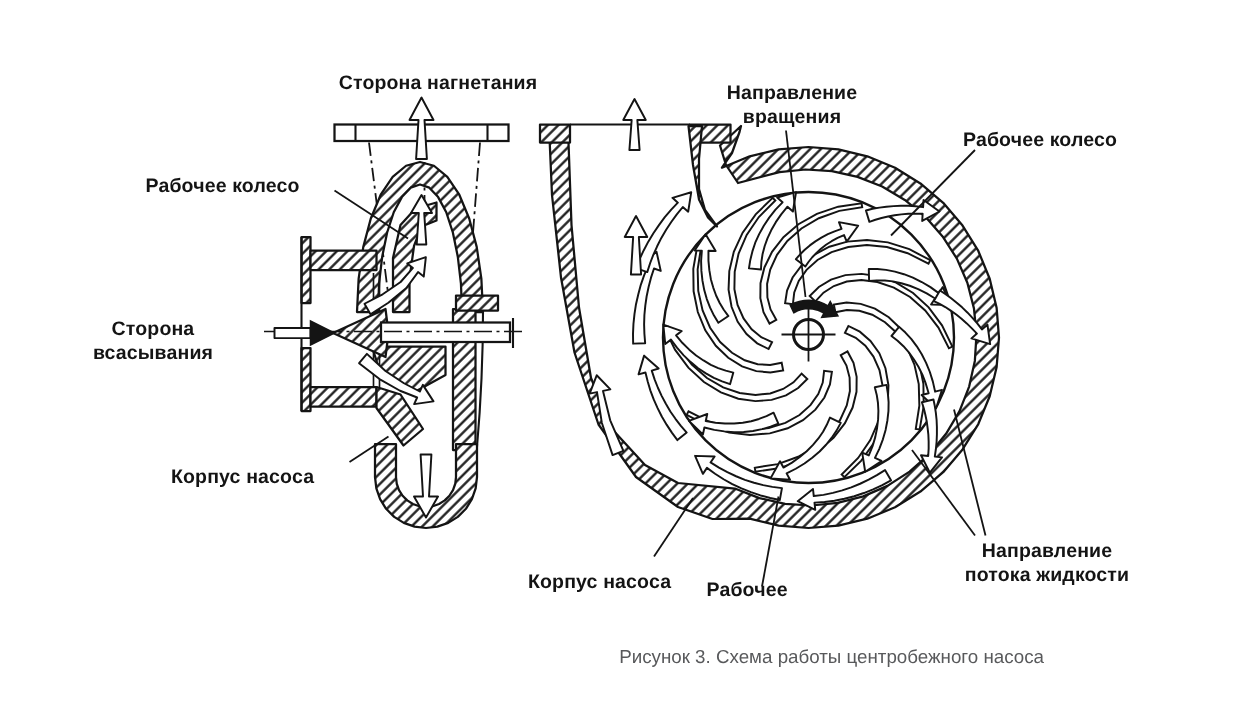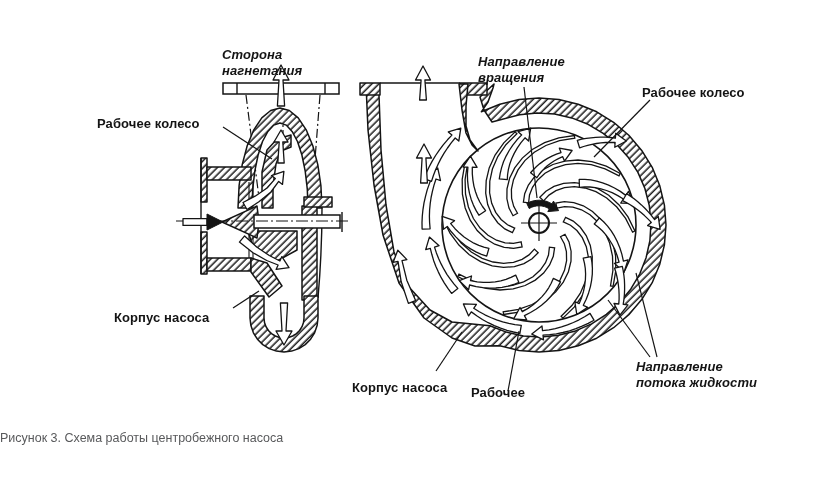--- a/index.html
+++ b/index.html
@@ -9,23 +9,23 @@
   }
   #stage{position:absolute;left:0;top:0;width:840px;height:477px;}
   svg{position:absolute;left:0;top:0;}
   .lbl{
     position:absolute;
     font:bold 13px/15.5px "Liberation Sans",sans-serif;
     color:#141414;
     white-space:pre-line;
     letter-spacing:.1px;
   }
-  .lbl.center{text-align:left;font-style:italic;}
+  .lbl.center{text-align:center;}
   #figure-caption{
-    position:absolute;left:0;top:430px;width:696px;text-align:left;
+    position:absolute;left:0;top:430px;width:696px;text-align:right;
     font:12.5px/16px "Liberation Sans",sans-serif;
   }
 </style>
 </head>
 <body>
 
 <div id="stage">
 
   <svg id="art" width="840" height="477" viewBox="0 0 840 477">
     <defs>
@@ -114,20 +114,22 @@
         <line x1="508" y1="391" x2="519" y2="331" stroke="#141414" stroke-width="1.2"></line>
         <line x1="650" y1="357" x2="608" y2="300" stroke="#141414" stroke-width="1.2"></line>
         <line x1="657" y1="357" x2="636" y2="273" stroke="#141414" stroke-width="1.2"></line>
       </g>
   </svg>
 
   <div class="lbl center" id="lbl-discharge" style="left:222px;top:47px;width:140px;">Сторона нагнетания</div>
 
   <div class="lbl" id="lbl-impeller-left" style="left:97px;top:116px;">Рабочее колесо</div>
 
+  <div class="lbl center" id="lbl-suction" style="left:36px;top:211px;width:132px;">Сторона
+всасывания</div>
 
   <div class="lbl" id="lbl-casing-left" style="left:114px;top:310px;">Корпус насоса</div>
 
   <div class="lbl center" id="lbl-rotation" style="left:478px;top:54px;width:100px;">Направление
 вращения</div>
 
   <div class="lbl" id="lbl-impeller-right" style="left:642px;top:85px;">Рабочее колесо</div>
 
   <div class="lbl" id="lbl-casing-right" style="left:352px;top:380px;">Корпус насоса</div>
 

